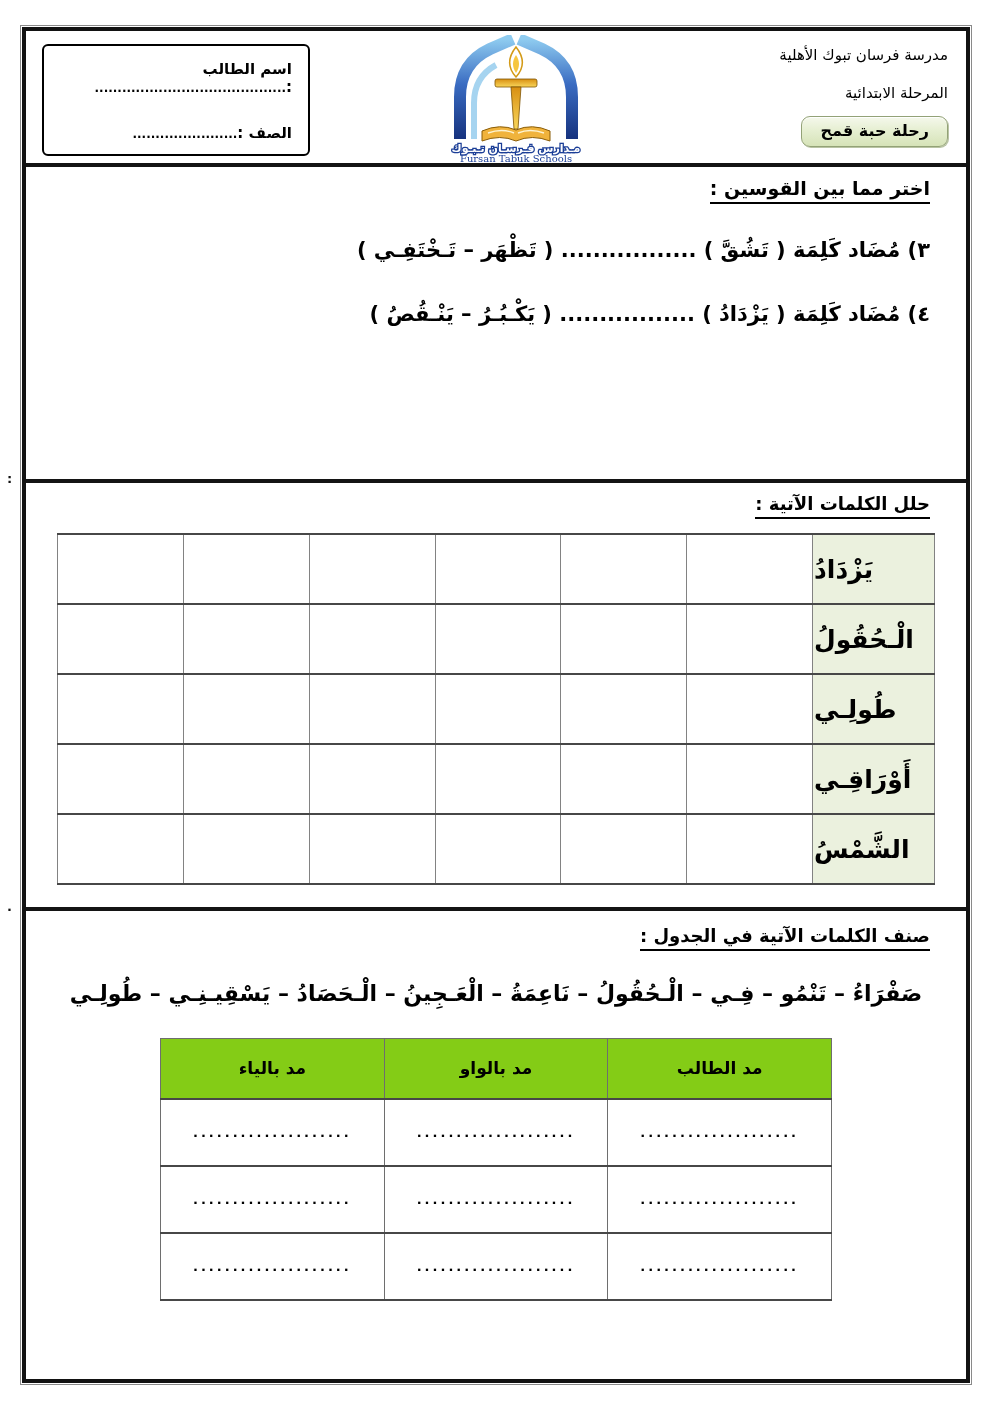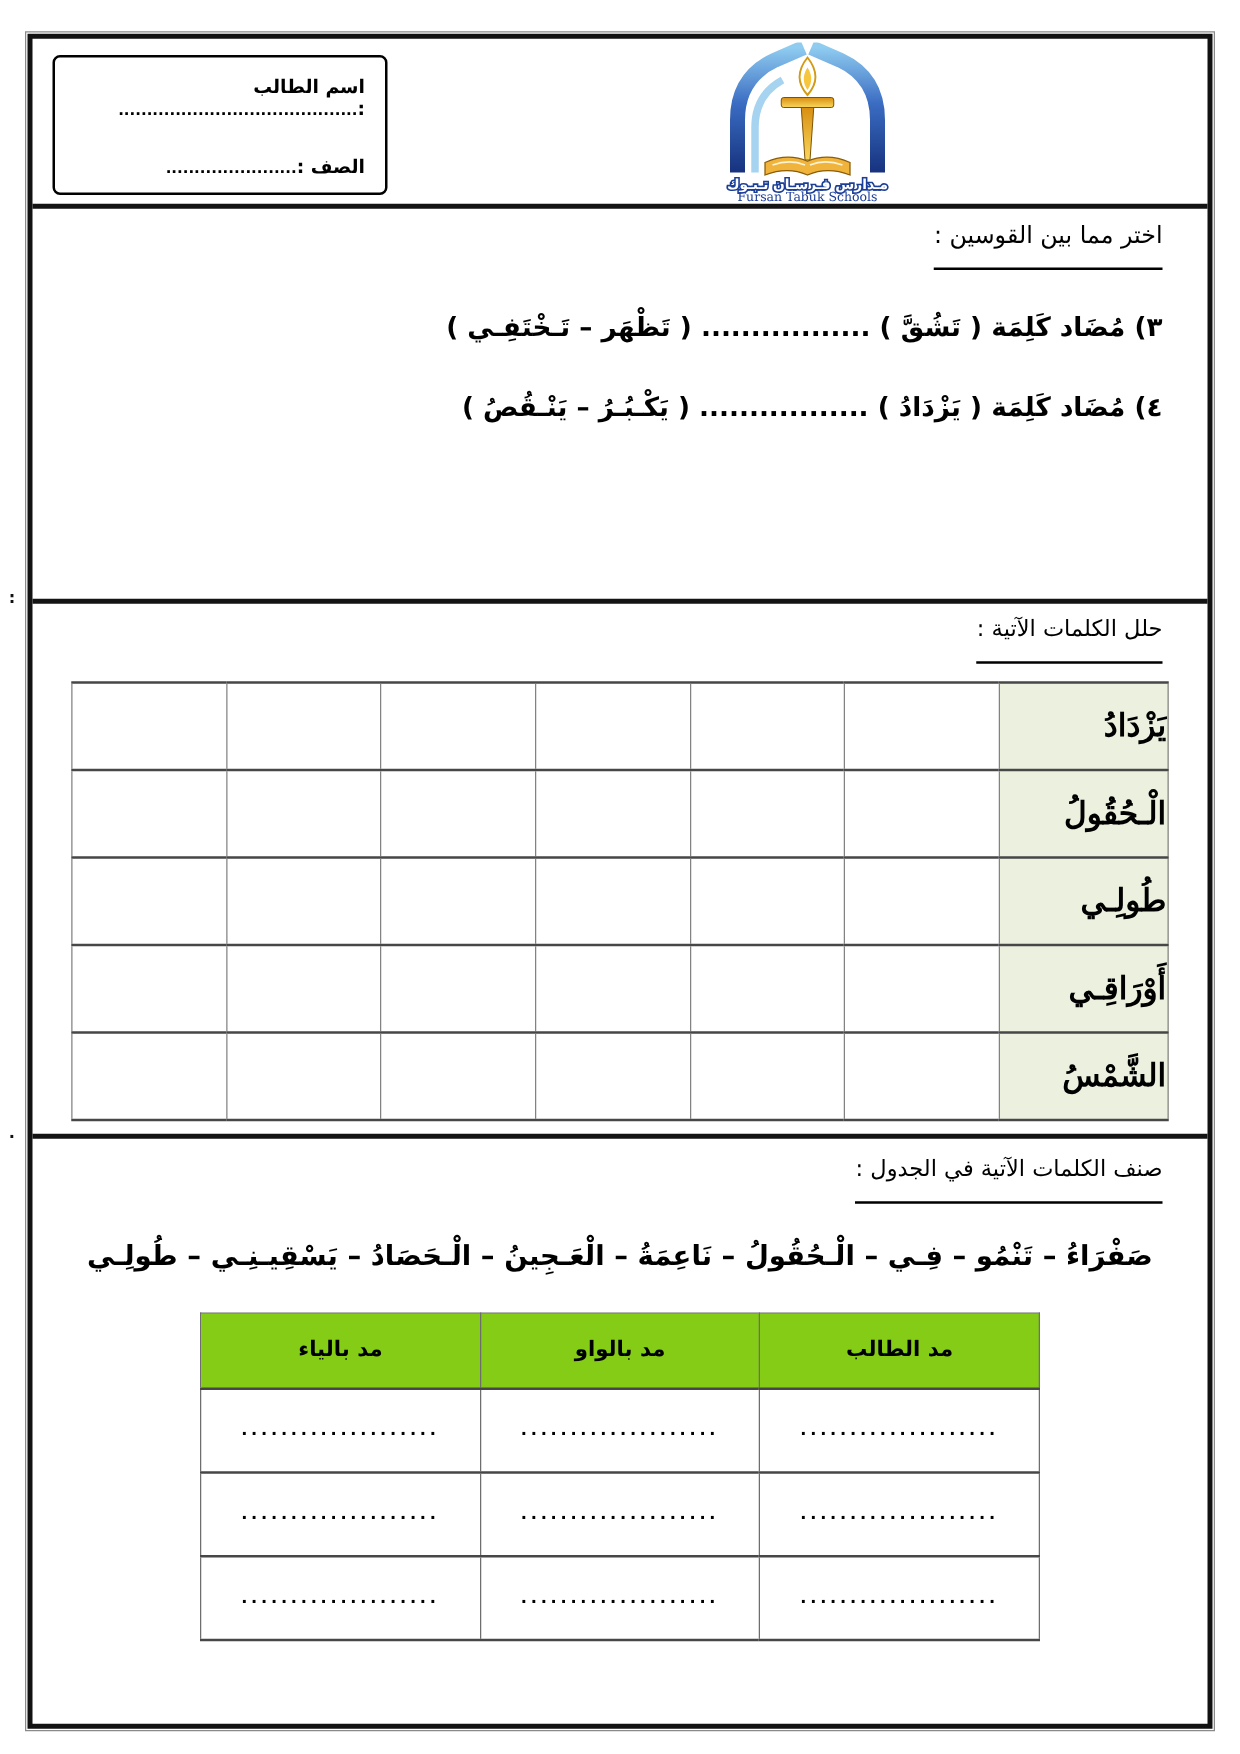--- a/index.html
+++ b/index.html
@@ -63,21 +63,21 @@
     margin-left: 18px;
     padding: 5px 18px 6px 18px;
     font-size: 16px; font-weight: bold;
     background: linear-gradient(#f5f8ec, #e6efd2 45%, #d6e3b8);
     border: 1px solid #93a277;
     border-radius: 9px;
     box-shadow: inset 0 1px 0 rgba(255,255,255,0.9), 1px 1px 0 #b9c4a4;
   }
   .logo-wrap {
     flex: 1 1 auto;
-    display: flex; justify-content: center; align-items: flex-start;
+    display: flex; justify-content: center; align-items: center;
     padding-top: 3px;
   }
   .student-box-wrap {
     flex: 0 0 300px;
     display: flex; justify-content: flex-start; align-items: flex-start;
     direction: ltr;
   }
   .student-box {
     margin: 13px 0 0 16px;
     width: 268px; height: 112px;
@@ -89,23 +89,23 @@
     font-size: 15px;
   }
   .student-line .lbl { font-weight: bold; }
   .student-line .dots {
     font-size: 12px; letter-spacing: 1px; font-weight: bold;
   }
 
   
   .sec-title {
     display: inline-block;
-    font-weight: normal;
+    font-weight: bold;
     border-bottom: 2px solid #000;
-    padding-bottom: 15px;
+    padding-bottom: 3px;
   }
   .title-row { direction: rtl; text-align: right; }
 
   
   .section-choose { flex: 0 0 312px; padding: 10px 36px 0 10px; direction: rtl; }
   .section-choose .sec-title { font-size: 19px; }
   .questions { margin-top: 14px; }
   .question-line {
     height: 64px;
     display: flex; align-items: center;
@@ -126,24 +126,24 @@
   }
   table.analyze-table td {
     border-left: 1px solid #828282;
     border-right: 1px solid #828282;
     border-top: 2px solid #474747;
     border-bottom: 2px solid #474747;
     height: 70px;
     background: #fff;
   }
   table.analyze-table td.word-cell {
-    width: 135px;
+    width: 122px;
     background: #EBF1DE;
-    text-align: right; vertical-align: middle;
-    font-size: 25px; font-weight: bold; font-family: Liberation Serif, serif;
+    text-align: left; vertical-align: middle;
+    font-size: 25px; font-weight: bold;
   }
 
   
   .section-classify { flex: 1 1 auto; padding-top: 14px; direction: rtl; }
   .section-classify .title-row { padding-right: 36px; }
   .section-classify .sec-title { font-size: 18px; }
   .word-list {
     margin-top: 30px;
     text-align: center;
     font-size: 22px; font-weight: bold;
@@ -179,20 +179,25 @@
 <body>
 
 <div class="stray-mark stray-1">:</div>
 <div class="stray-mark stray-2">.</div>
 
 <div class="page-frame">
   <div class="frame-thick">
 
     <div class="header">
 
+      <div class="school-info">
+        <div class="school-line1">مدرسة فرسان تبوك الأهلية</div>
+        <div class="school-line2">المرحلة الابتدائية</div>
+        <span class="lesson-badge">رحلة حبة قمح</span>
+      </div>
 
       <div class="logo-wrap">
         <svg class="logo-svg" viewBox="0 0 152 128">
           <defs>
             <linearGradient id="archGrad" x1="0" y1="1" x2="0" y2="0">
               <stop offset="0" stop-color="#16327e"></stop>
               <stop offset="0.55" stop-color="#3a6cc2"></stop>
               <stop offset="1" stop-color="#8fccf0"></stop>
             </linearGradient>
             <linearGradient id="goldGrad" x1="0" y1="0" x2="0" y2="1">

